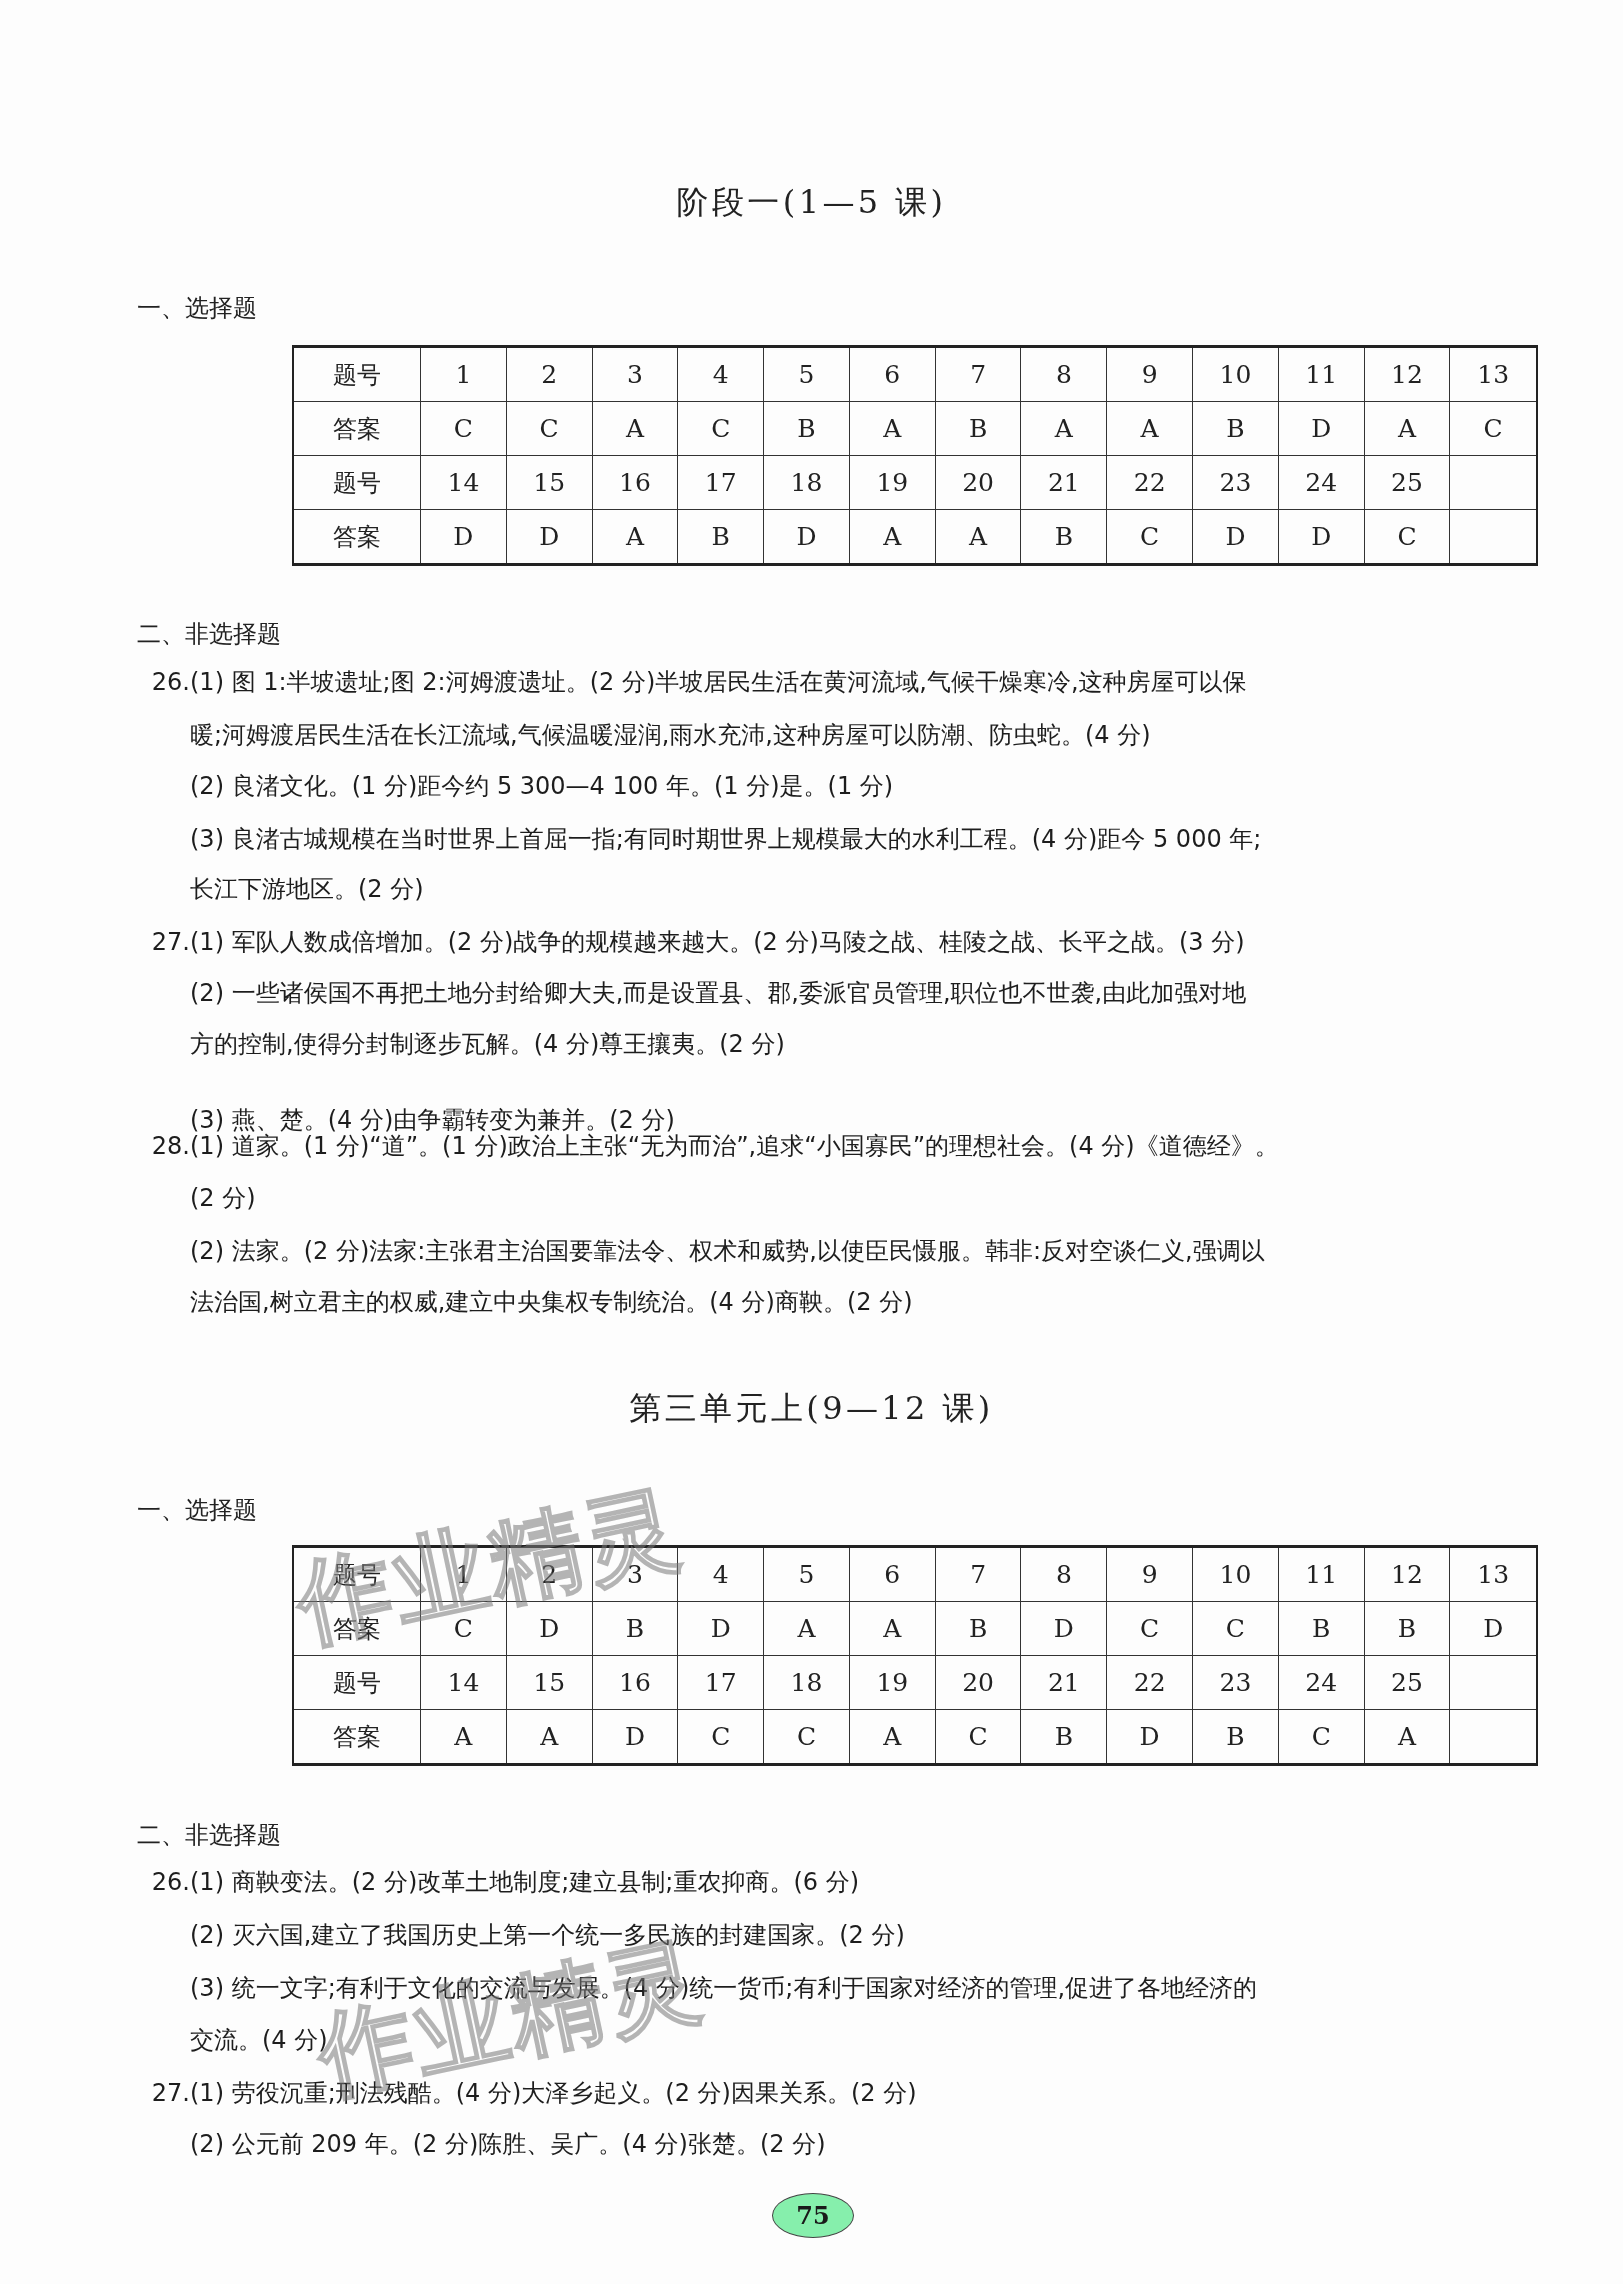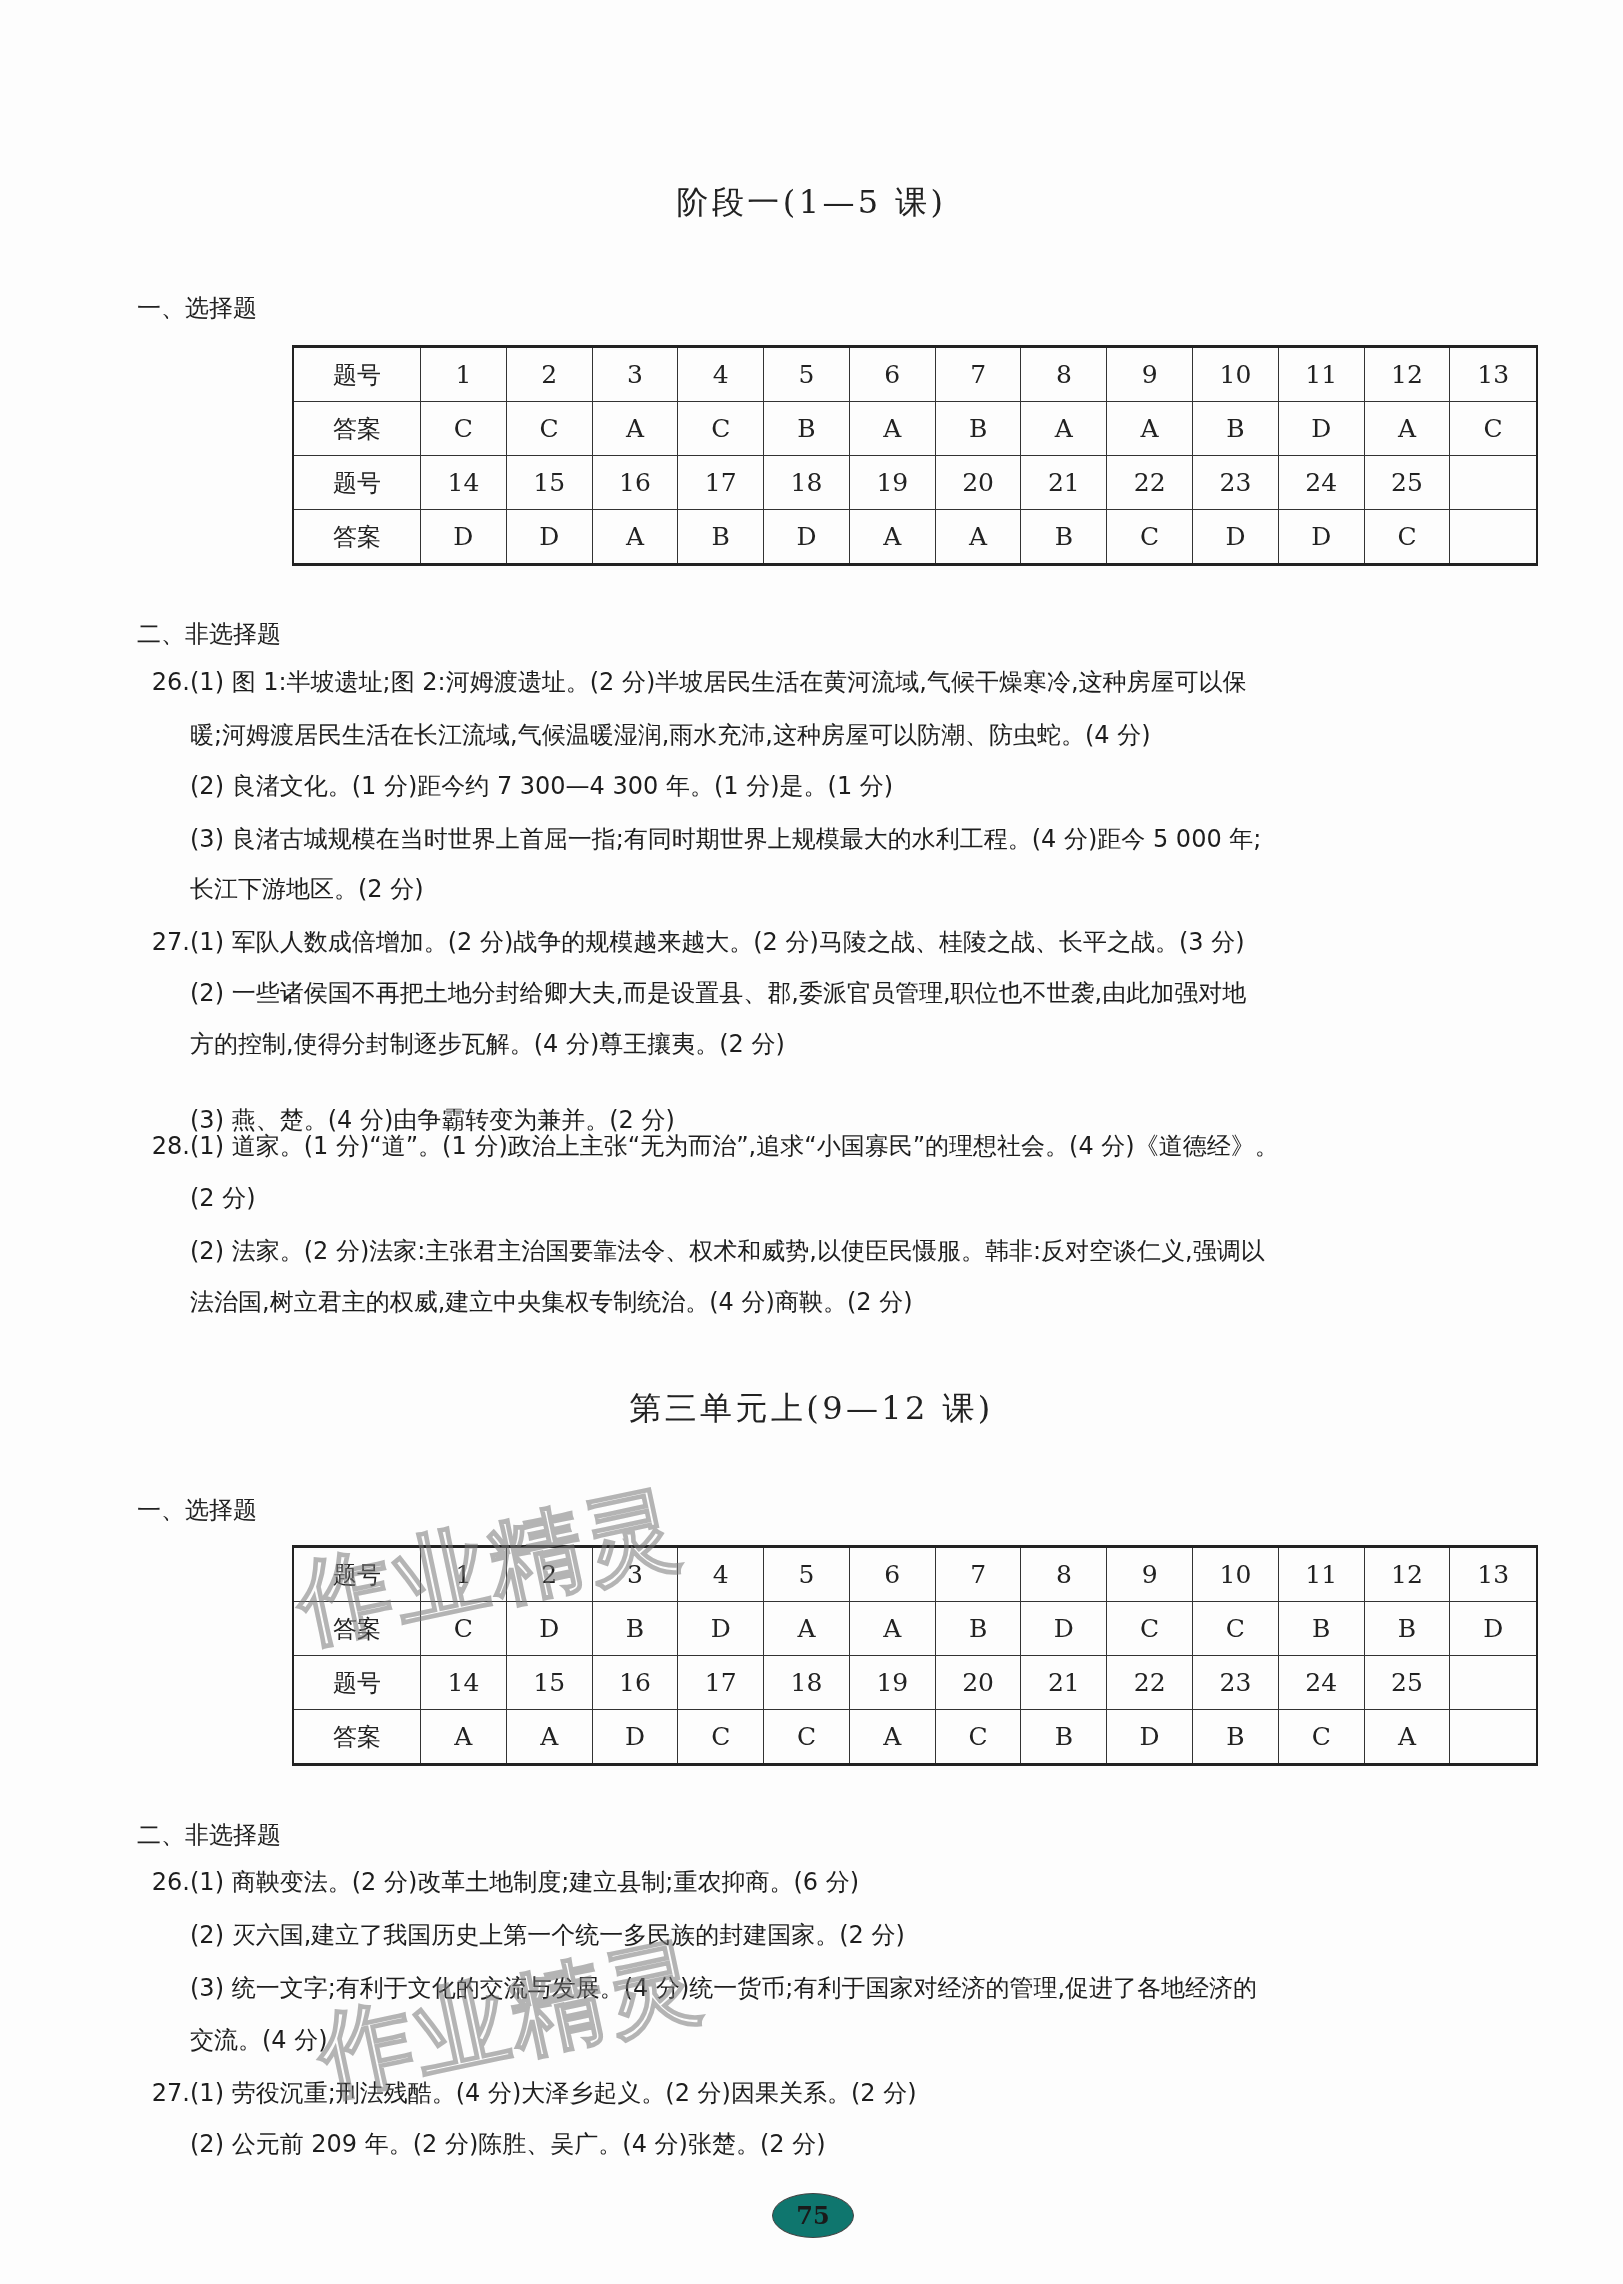--- a/index.html
+++ b/index.html
@@ -29,21 +29,21 @@
   }
   .line {
     position: absolute; font-size: 24px; white-space: nowrap; color: #1d1d1d;
     font-family: "DejaVu Sans", "Liberation Sans", sans-serif;
   }
   .qnum { display: inline-block; width: 50px; text-align: right; }
   .indent { left: 190px; }
   .first { left: 140px; }
   .page-num {
     position: absolute; left: 772px; top: 2193px; width: 80px; height: 43px;
-    border: 1.7px solid #444; border-radius: 50%; background: #0f766e;
+    border: 1.7px solid #444; border-radius: 50%; background: #86efac;
     text-align: center; line-height: 43px; font-weight: bold; font-size: 24px;
     font-family: "DejaVu Serif", "Liberation Serif", serif;
   }
   .watermark {
     position: absolute; font-size: 94px; font-weight: bold; color: transparent;
     -webkit-text-stroke: 1.7px rgba(120,120,120,0.55); transform: rotate(-12deg);
     font-family: "DejaVu Sans", "Liberation Sans", sans-serif; letter-spacing: 3.4px;
     pointer-events: none;
   }
 </style>
@@ -119,21 +119,21 @@
         <td>C</td>
         <td></td>
       </tr>
     </tbody>
 </table>
 
 <div class="section-label" style="top:618px">二、非选择题</div>
 <div id="lines-0">
     <div class="line first" style="top: 666px;"><span class="qnum">26.</span><span>(1) 图 1:半坡遗址;图 2:河姆渡遗址。(2 分)半坡居民生活在黄河流域,气候干燥寒冷,这种房屋可以保</span></div>
     <div class="line indent" style="top: 719px;"><span>暖;河姆渡居民生活在长江流域,气候温暖湿润,雨水充沛,这种房屋可以防潮、防虫蛇。(4 分)</span></div>
-    <div class="line indent" style="top: 770px;"><span>(2) 良渚文化。(1 分)距今约 7 300—4 300 年。(1 分)是。(1 分)</span></div>
+    <div class="line indent" style="top: 770px;"><span>(2) 良渚文化。(1 分)距今约 5 300—4 100 年。(1 分)是。(1 分)</span></div>
     <div class="line indent" style="top: 823px;"><span>(3) 良渚古城规模在当时世界上首屈一指;有同时期世界上规模最大的水利工程。(4 分)距今 5 000 年;</span></div>
     <div class="line indent" style="top: 873px;"><span>长江下游地区。(2 分)</span></div>
     <div class="line first" style="top: 926px;"><span class="qnum">27.</span><span>(1) 军队人数成倍增加。(2 分)战争的规模越来越大。(2 分)马陵之战、桂陵之战、长平之战。(3 分)</span></div>
     <div class="line indent" style="top: 977px;"><span>(2) 一些诸侯国不再把土地分封给卿大夫,而是设置县、郡,委派官员管理,职位也不世袭,由此加强对地</span></div>
     <div class="line indent" style="top: 1028px;"><span>方的控制,使得分封制逐步瓦解。(4 分)尊王攘夷。(2 分)</span></div>
     <div class="line indent" style="top: 1104px;"><span>(3) 燕、楚。(4 分)由争霸转变为兼并。(2 分)</span></div>
     <div class="line first" style="top: 1130px;"><span class="qnum">28.</span><span>(1) 道家。(1 分)“道”。(1 分)政治上主张“无为而治”,追求“小国寡民”的理想社会。(4 分)《道德经》。</span></div>
     <div class="line indent" style="top: 1182px;"><span>(2 分)</span></div>
     <div class="line indent" style="top: 1235px;"><span>(2) 法家。(2 分)法家:主张君主治国要靠法令、权术和威势,以使臣民慑服。韩非:反对空谈仁义,强调以</span></div>
     <div class="line indent" style="top: 1286px;"><span>法治国,树立君主的权威,建立中央集权专制统治。(4 分)商鞅。(2 分)</span></div>

